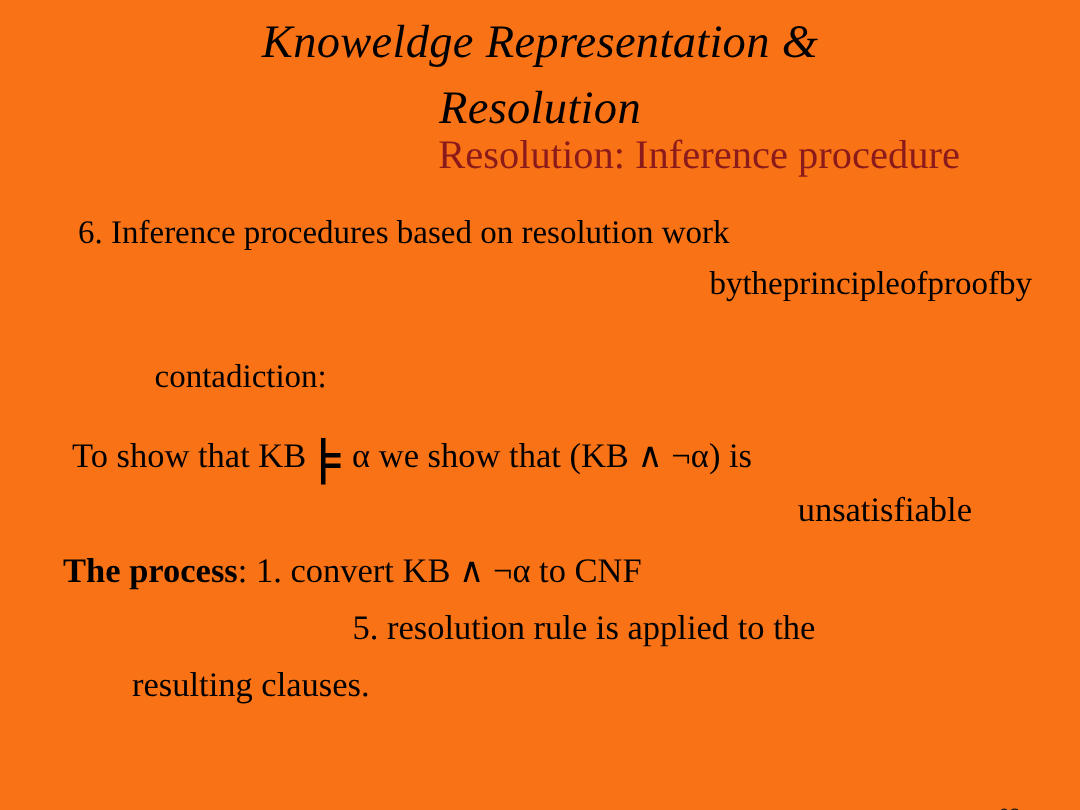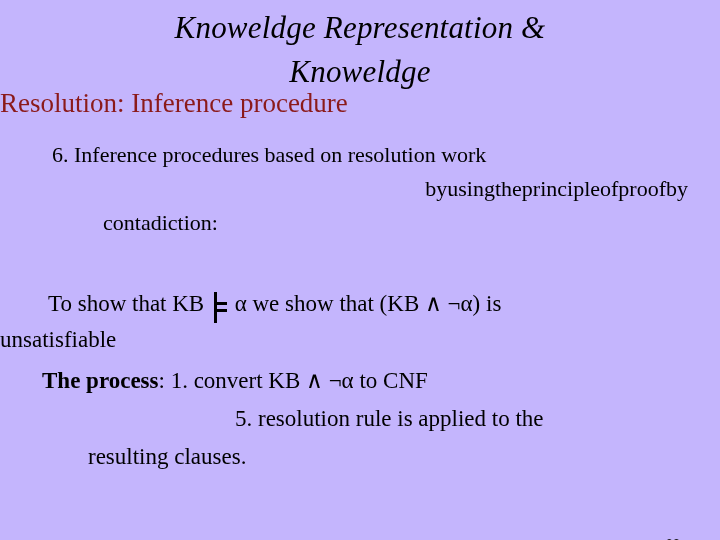--- a/index.html
+++ b/index.html
@@ -11,21 +11,21 @@
     height: 540px;
     background: #ffffff;
     font-family: "Liberation Serif", "DejaVu Serif", serif;
     color: #000000;
     overflow: hidden;
   }
   .slide {
     position: relative;
     width: 720px;
     height: 540px;
-    background: #c4b5fd;
+    background: #f97316;
   }
 
   
   .title-block {
     position: absolute;
     left: 0;
     top: 6px;
     width: 720px;
     text-align: center;
     font-style: italic;
@@ -38,25 +38,26 @@
     display: block;
     white-space: nowrap;
   }
 
   
   .subtitle {
     position: absolute;
     left: 0;
     top: 88px;
     width: 600px;
-    text-align: left;
+    text-align: right;
     font-size: 27px;
     line-height: 30px;
     color: #8B1A1A;
     white-space: nowrap;
+    padding-left: 40px;
   }
 
   
   .para-one {
     position: absolute;
     left: 52px;
     top: 138px;
     width: 636px;
     font-size: 22px;
     line-height: 34px;
@@ -65,20 +66,21 @@
     display: block;
     white-space: nowrap;
   }
   .ln-just {
     display: flex !important;
     justify-content: flex-end;
     padding-left: 51px;
   }
   .ln-indent {
     padding-left: 51px;
+    margin-top: 28px;
   }
 
   
   .para-two {
     position: absolute;
     left: 0;
     top: 286px;
     width: 648px;
     font-size: 23px;
     line-height: 36px;
@@ -115,21 +117,21 @@
   .entail .arm-bot {
     position: absolute;
     left: 4px;
     top: -2px;
     width: 13px;
     height: 3px;
     background: #000;
   }
   .line-unsat {
     display: block;
-    text-align: left;
+    text-align: right;
     white-space: nowrap;
   }
 
   
   .para-three {
     position: absolute;
     left: 0;
     top: 362px;
     width: 720px;
     font-size: 23px;
@@ -165,30 +167,29 @@
     margin-top: 44px;
   }
 </style>
 </head>
 <body>
 
 <div class="slide">
 
   <div class="title-block">
     <span class="title-line">Knoweldge Representation &amp;</span>
-    <span class="title-line">Knoweldge</span>
+    <span class="title-line">Resolution</span>
   </div>
 
   <div class="subtitle">Resolution: Inference procedure</div>
 
   <div class="para-one">
     <span class="ln">6. Inference procedures based on resolution work</span>
     <span class="ln ln-just">
       <span>by</span>
-      <span>using</span>
       <span>the</span>
       <span>principle</span>
       <span>of</span>
       <span>proof</span>
       <span>by</span>
     </span>
     <span class="ln ln-indent">contadiction:</span>
   </div>
 
   <div class="para-two">

